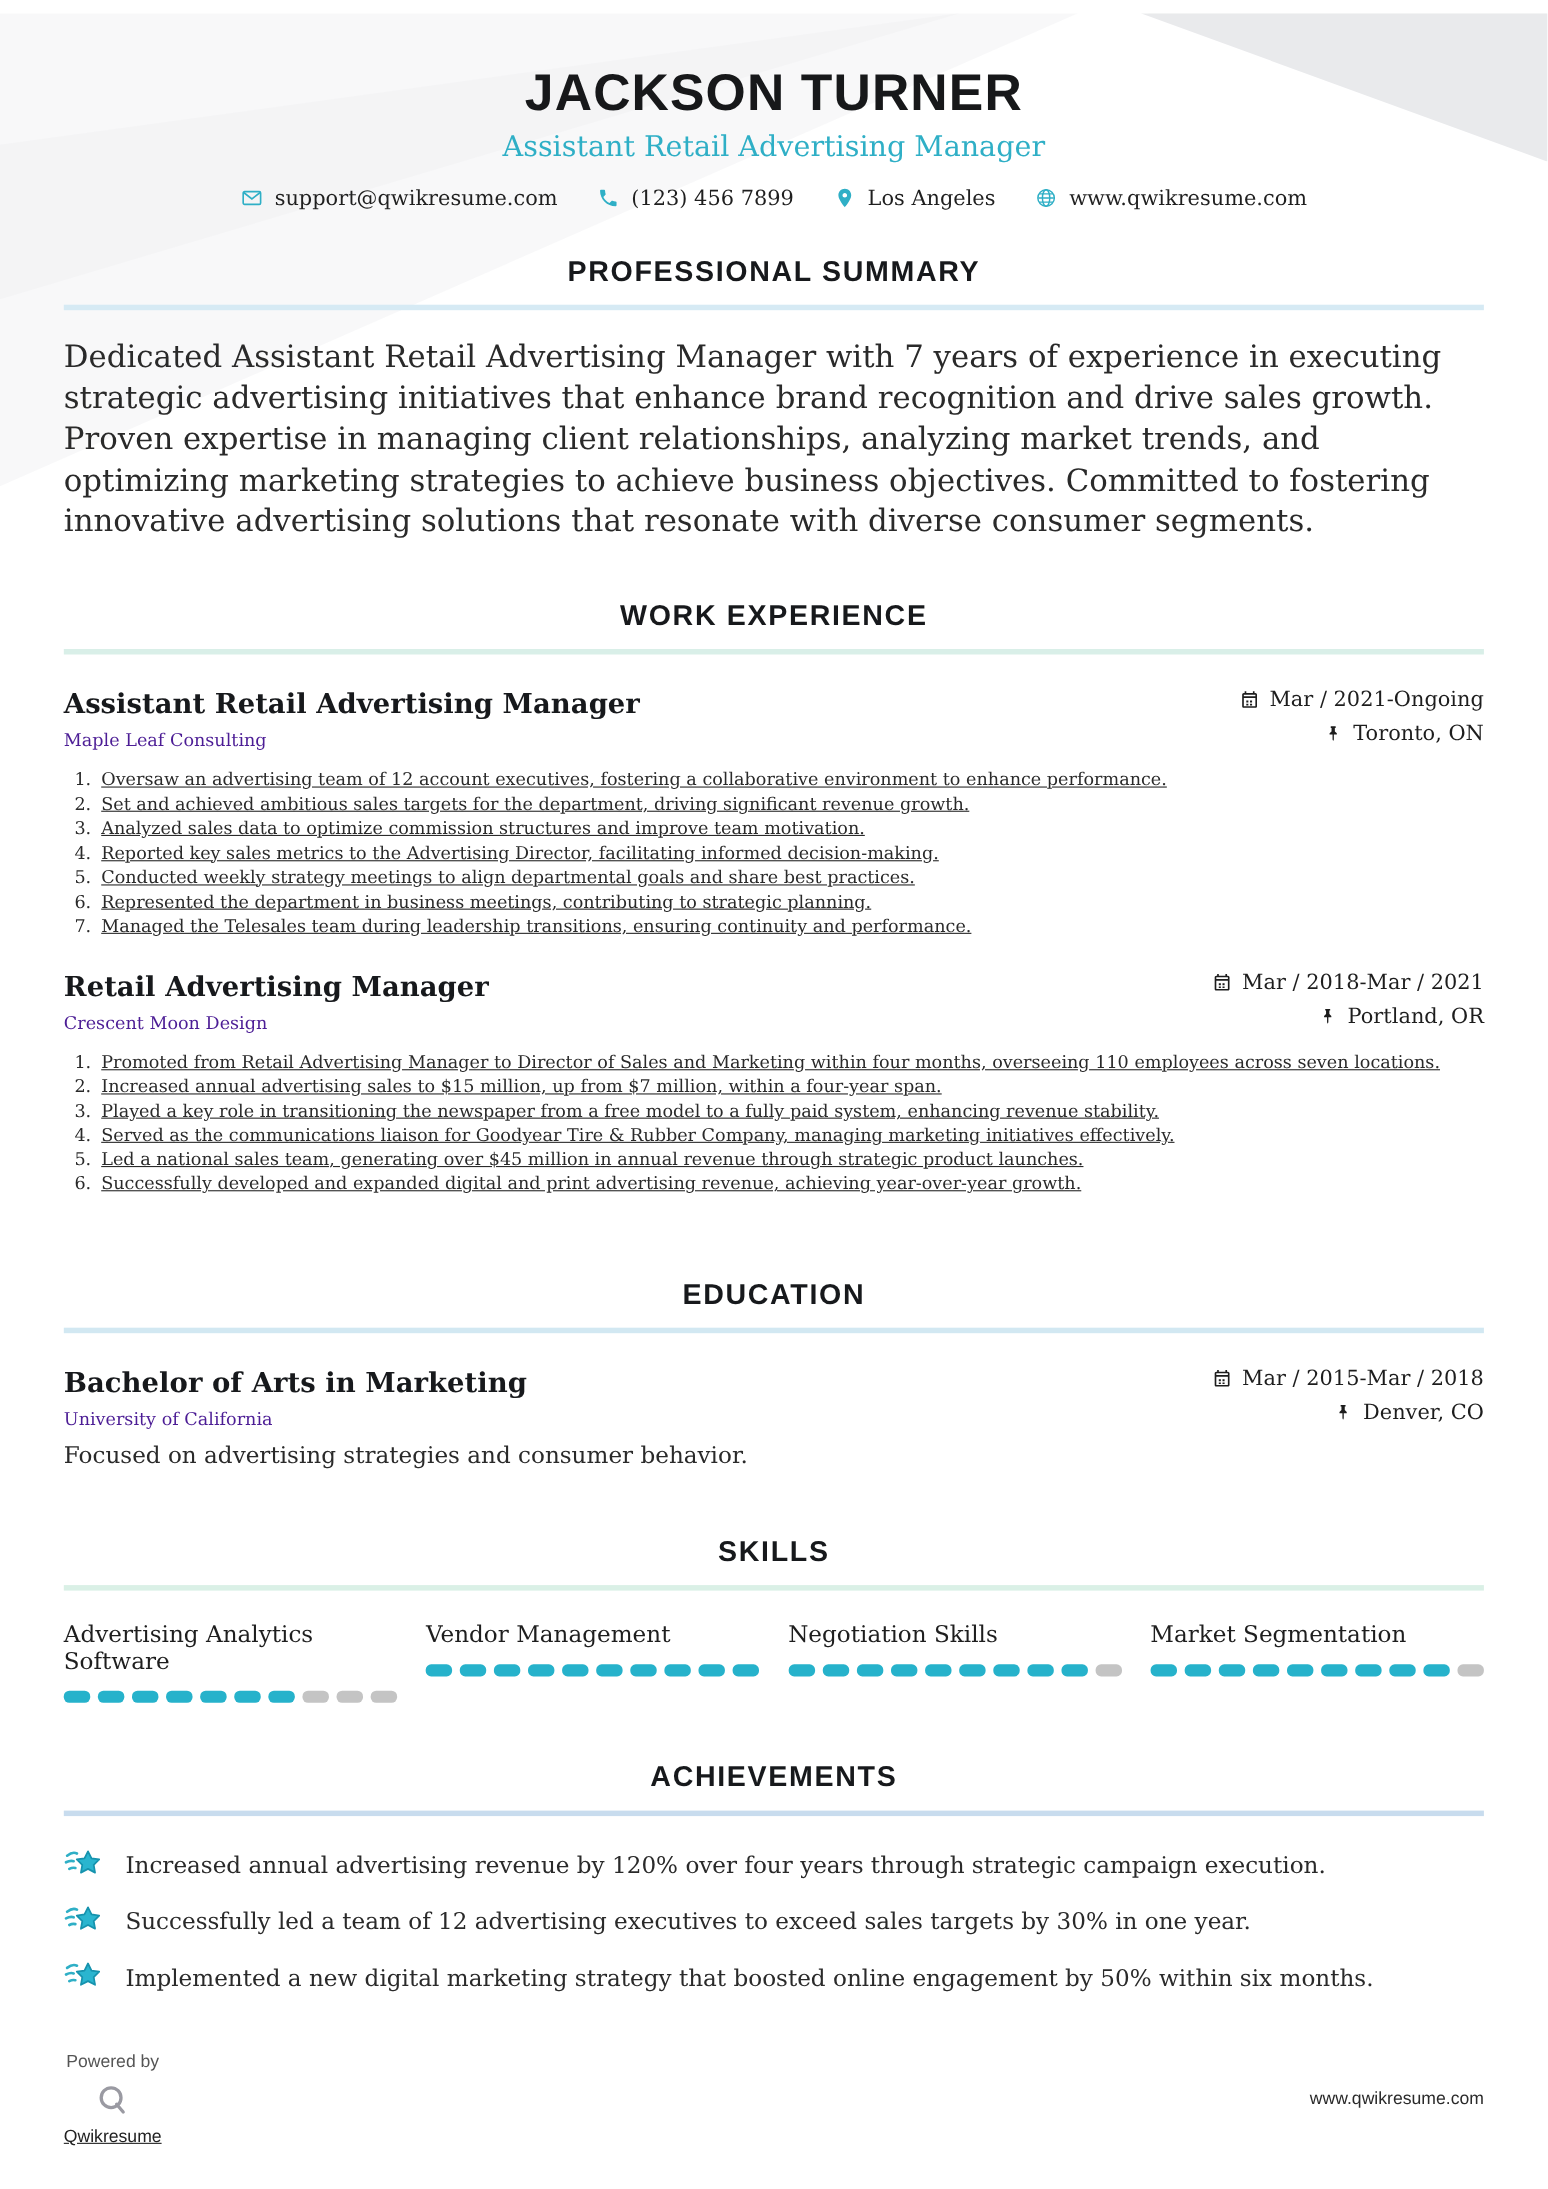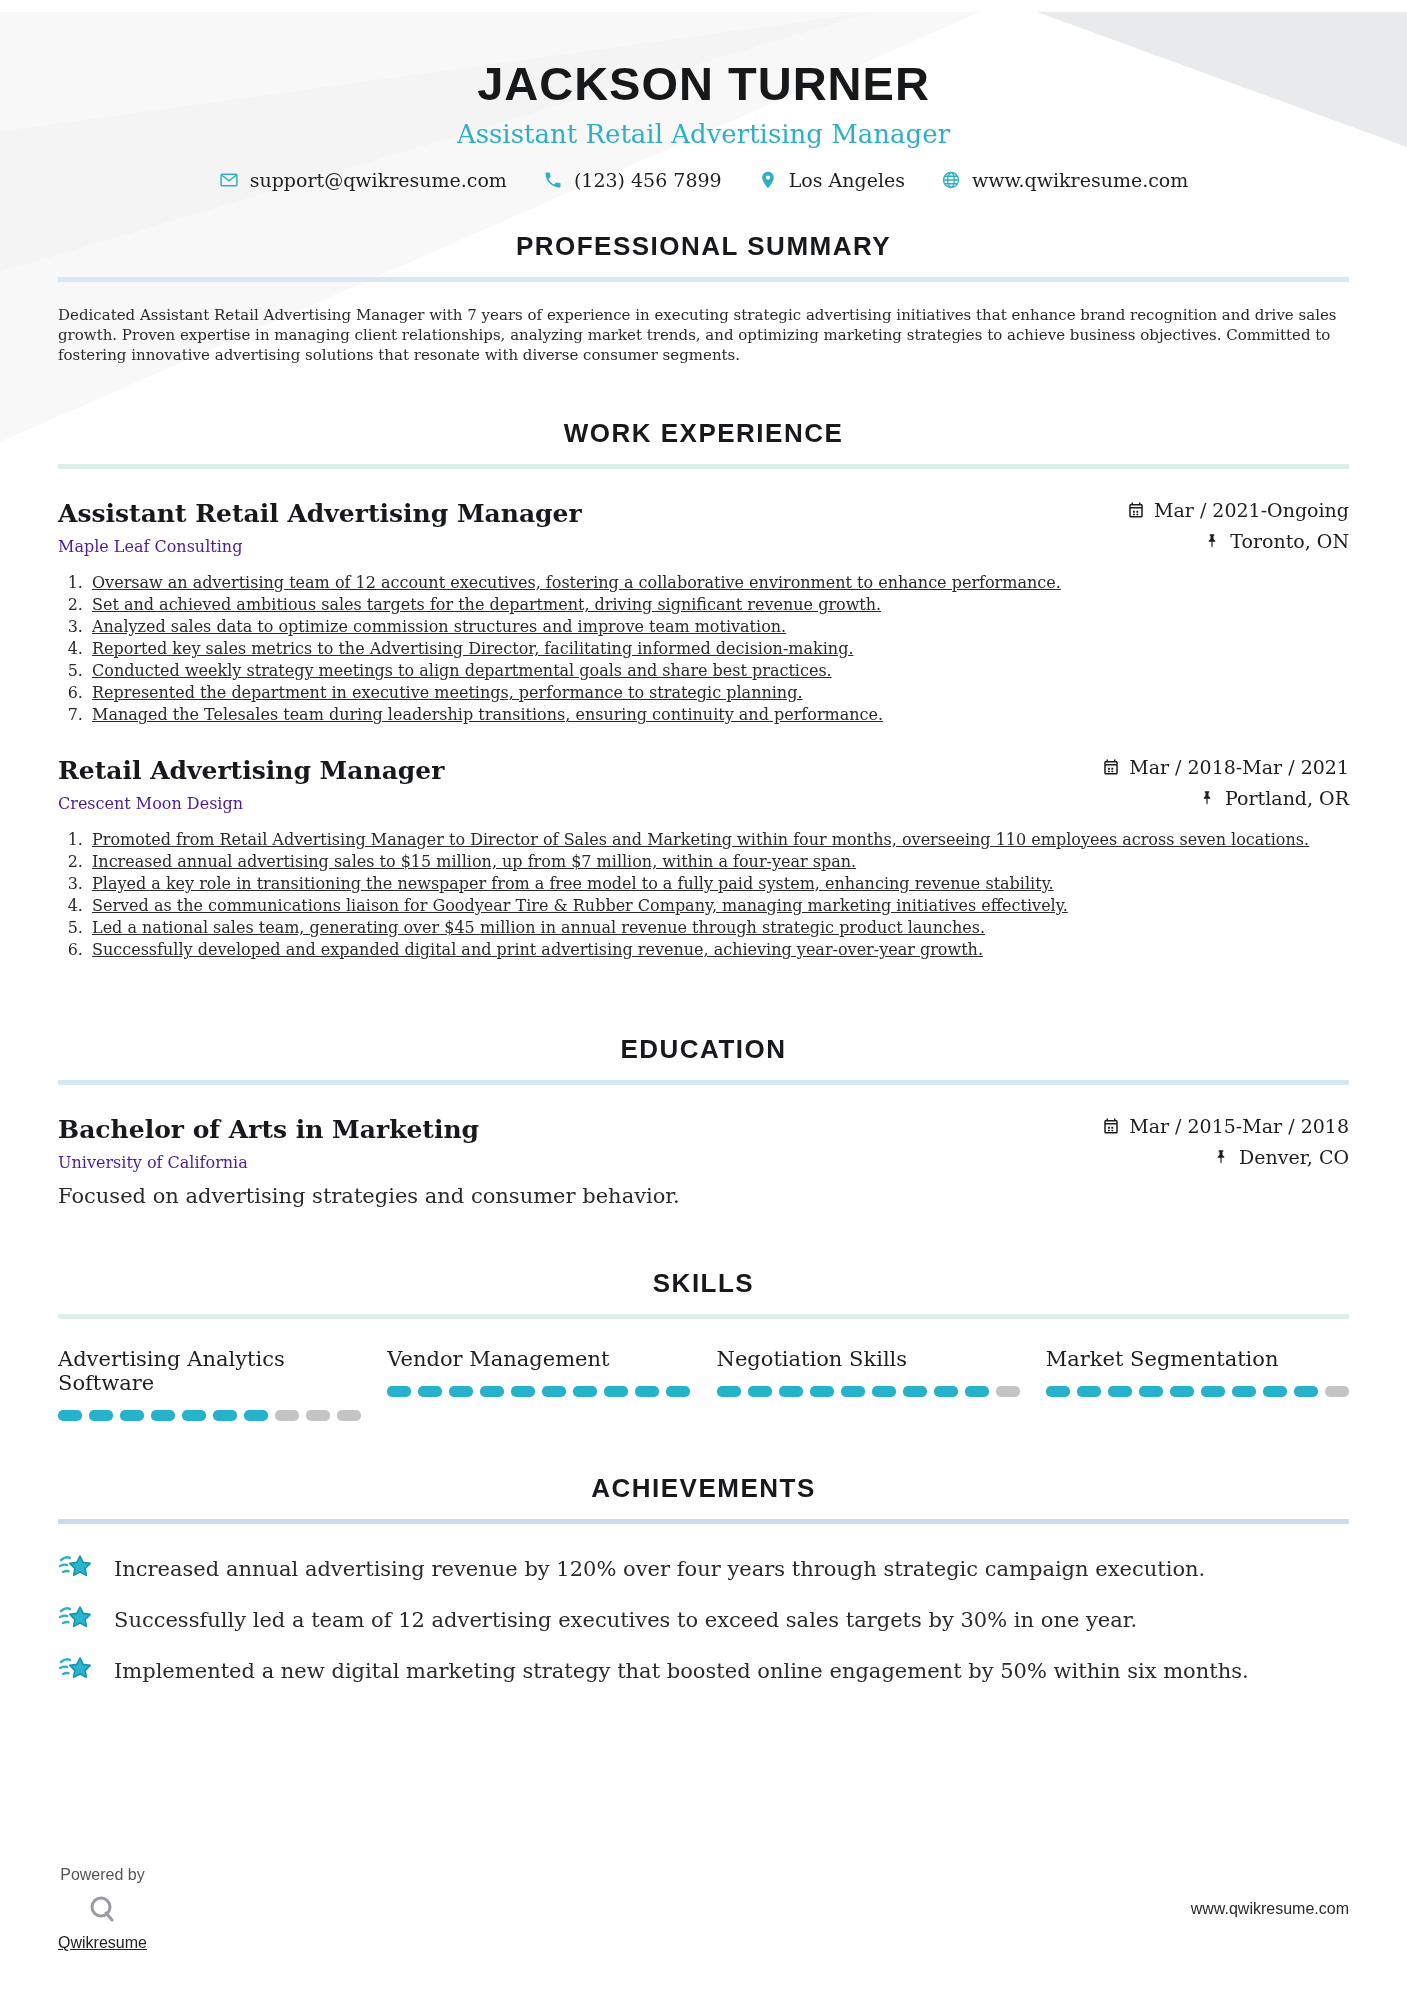--- a/index.html
+++ b/index.html
@@ -34,21 +34,21 @@
   .sec { margin-top:0; }
   .sec-h { text-align:center; font-family:"Liberation Sans", sans-serif; font-weight:700;
            font-size:26px; letter-spacing:1.5px; color:#17191c; }
   .divider { height:5px; margin-top:15px; }
   .div-summary { background:#d6eaf4; }
   .div-work    { background:#d9efe8; }
   .div-edu     { background:#d2e8f2; }
   .div-skills  { background:#daf0e6; }
   .div-ach     { background:#c8dcee; }
 
-  .summary-text { margin-top:24px; font-size:15px; line-height:1.33; color:#2a2a2a; }
+  .summary-text { margin-top:24px; font-size:28px; line-height:1.33; color:#2a2a2a; }
 
   .job { margin-top:30px; }
   .job-head { display:flex; justify-content:space-between; align-items:flex-start; }
   .job-title { font-size:25px; font-weight:600; color:#17191c; }
   .job-company { font-size:16px; color:#4c1d95; margin-top:9px; }
   .job-meta { text-align:right; font-size:19px; color:#1d1d1d; flex:0 0 auto; }
   .meta-row { display:flex; justify-content:flex-end; align-items:center; gap:9px; }
   .meta-row + .meta-row { margin-top:9px; }
   .micon { width:18px; height:18px; flex:0 0 auto; }
 
@@ -158,21 +158,21 @@
               <span>Toronto, ON</span>
             </div>
           </div>
         </div>
         <ol class="bullets">
             <li>Oversaw an advertising team of 12 account executives, fostering a collaborative environment to enhance performance.</li>
             <li>Set and achieved ambitious sales targets for the department, driving significant revenue growth.</li>
             <li>Analyzed sales data to optimize commission structures and improve team motivation.</li>
             <li>Reported key sales metrics to the Advertising Director, facilitating informed decision-making.</li>
             <li>Conducted weekly strategy meetings to align departmental goals and share best practices.</li>
-            <li>Represented the department in executive meetings, performance to strategic planning.</li>
+            <li>Represented the department in business meetings, contributing to strategic planning.</li>
             <li>Managed the Telesales team during leadership transitions, ensuring continuity and performance.</li>
           </ol>
       </div>
 
       <div class="job">
         <div class="job-head">
           <div>
             <div class="job-title">Retail Advertising Manager</div>
             <div class="job-company">Crescent Moon Design</div>
           </div>

